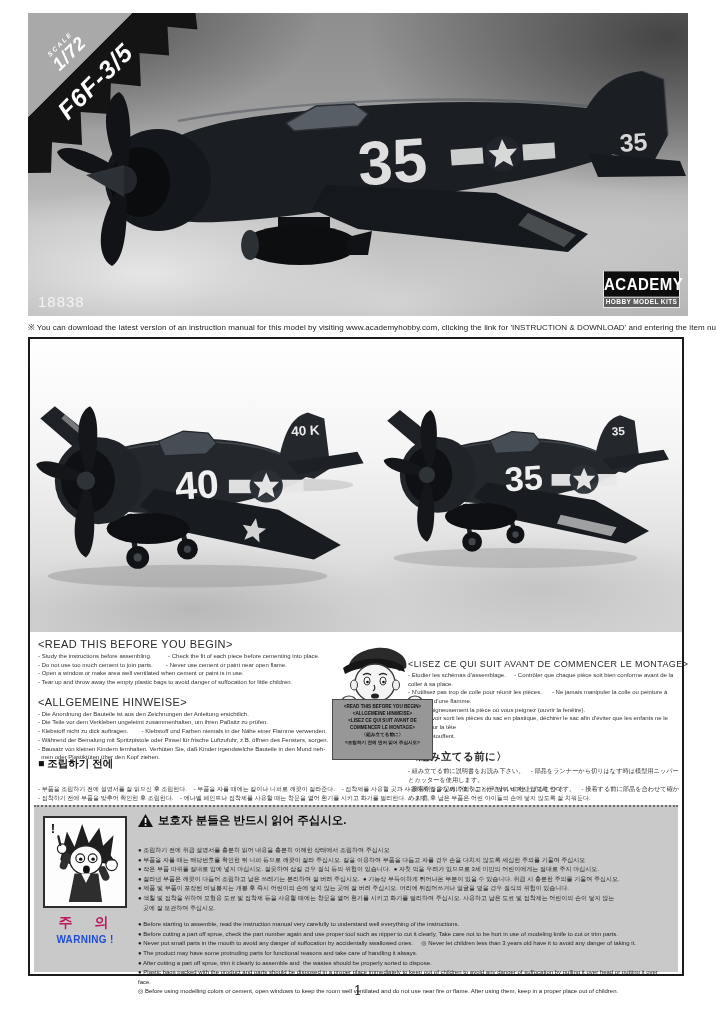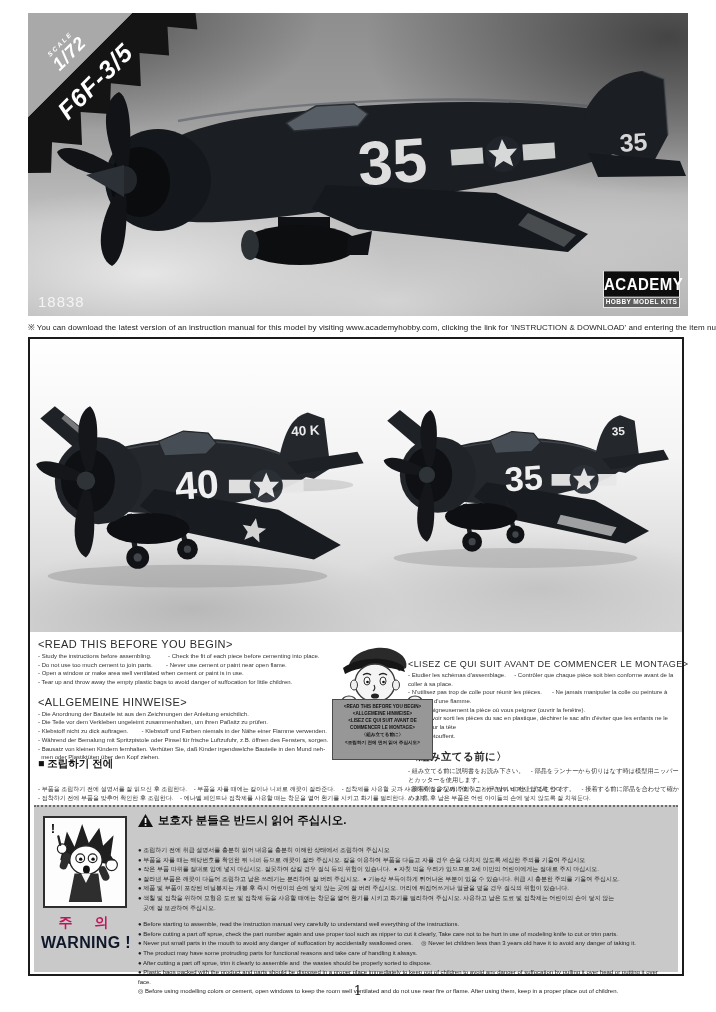--- a/index.html
+++ b/index.html
@@ -74,21 +74,21 @@
   .sign{position:absolute;left:3px;top:58px;width:101px;height:61px;background:#979797;
       border:1.5px solid #4a4a4a;box-sizing:border-box;text-align:center;padding-top:3px;}
   .sign div{font-size:4.6px;line-height:1.55;color:#101010;font-weight:bold;white-space:nowrap;}
 
   
   .warning-panel{position:absolute;left:4px;top:466px;width:644px;height:167px;background:#c9c9c9;
       border-top:2px dotted #6d6d6d;box-sizing:border-box;}
   .warn-card{position:absolute;left:7px;top:9px;width:88px;text-align:center;}
   .warn-frame{width:84px;height:92px;background:#fdfdfd;border:2px solid #2e2e2e;box-sizing:border-box;margin:0 auto;}
   .warn-ko{font-size:14px;font-weight:bold;letter-spacing:9px;margin:6px 0 2px 6px;color:#be185d;white-space:nowrap;}
-  .warn-en{font-size:16px;font-weight:bold;color:#0f172a;letter-spacing:.3px;white-space:nowrap;}
+  .warn-en{font-size:10px;font-weight:bold;color:#1d4ed8;letter-spacing:.3px;white-space:nowrap;}
   .warn-content{position:absolute;left:104px;top:6px;width:534px;}
   .warn-title{display:flex;align-items:center;gap:5px;font-size:11.5px;font-weight:bold;color:#0d0d0d;margin-bottom:18px;}
   .wline{font-size:6px;line-height:1.6;color:#222;white-space:pre-wrap;}
   .wgap{height:7px;}
 
   .page-number{position:absolute;left:0;top:983px;width:716px;text-align:center;
       font-family:"DejaVu Serif", serif;font-size:13px;color:#222;}
 </style>
 </head>
 <body>

